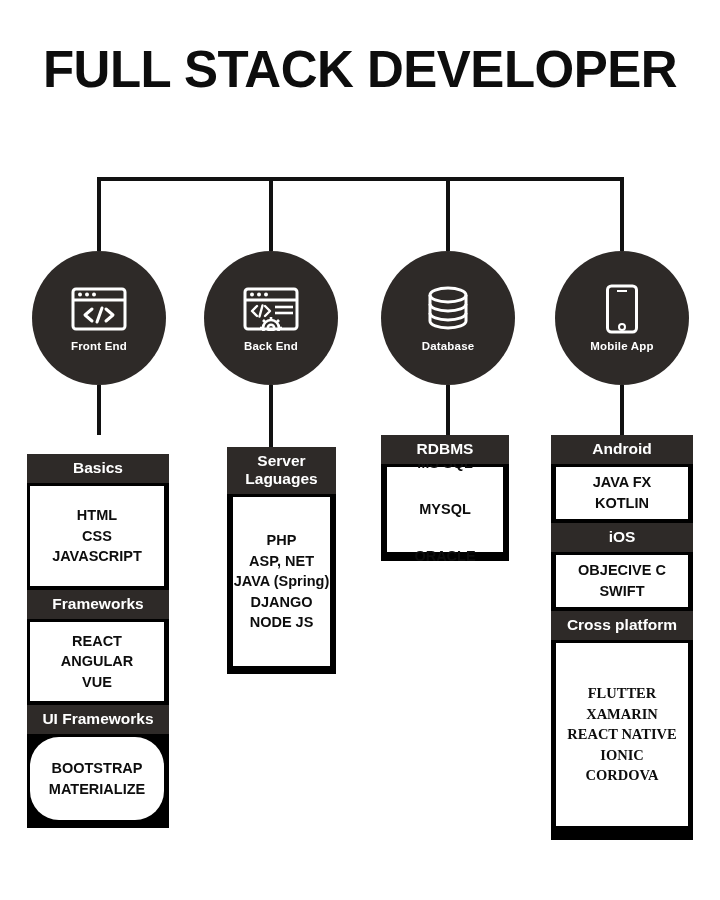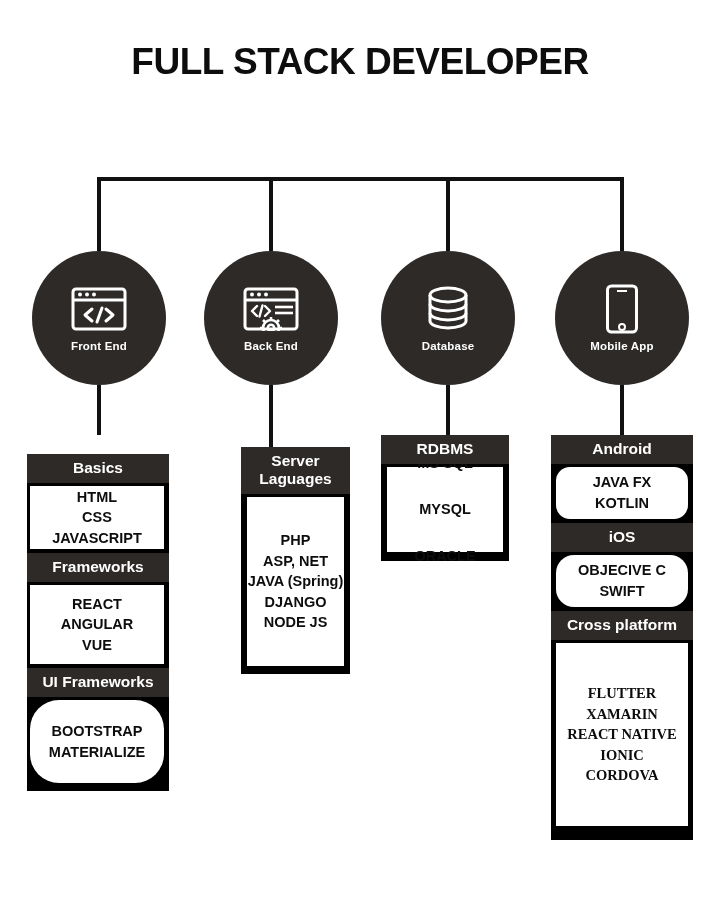--- a/index.html
+++ b/index.html
@@ -14,21 +14,21 @@
   }
 
   #stage { position: absolute; inset: 0; }
 
   
   .title {
     position: absolute;
     left: 0; right: 0;
     top: 40px;
     text-align: center;
-    font-size: 37px;
+    font-size: 51px;
     font-weight: bold;
     line-height: 1.18;
     letter-spacing: -0.5px;
     color: #0d0d0d;
   }
   .title .line2 { display: block; }
 
   
   .bus {
     position: absolute;
@@ -194,21 +194,21 @@
         <line x1="12" y1="7" x2="22" y2="7" stroke="#ffffff" stroke-width="2"></line>
         <circle cx="17" cy="43" r="3" fill="none" stroke="#ffffff" stroke-width="2"></circle>
       </svg>
     </span>
     <span class="cap">Mobile App</span>
   </div>
 
   <div class="col" style="left:27px; top:435px; width:142px;margin-top:19px;">
     <div class="hdr">Basics</div>
     <div class="boxwrap" style="padding:3px 5px 4px 3px;">
-      <div class="box" style="height:63px;text-align:center;">
+      <div class="box" style="height:100px;text-align:center;">
         <div class="item">HTML</div>
         <div class="item">CSS</div>
         <div class="item">JAVASCRIPT</div>
       </div>
     </div>
     <div class="hdr">Frameworks</div>
     <div class="boxwrap" style="padding:3px 5px 4px 3px;">
       <div class="box" style="height:79px;">
         <div class="item">REACT</div>
         <div class="item">ANGULAR</div>
@@ -217,21 +217,21 @@
     </div>
     <div class="hdr">UI Frameworks</div>
     <div class="boxwrap" style="padding:3px 5px 8px 3px;">
       <div class="box" style="height:83px;border-radius:29px;">
         <div class="item">BOOTSTRAP</div>
         <div class="item">MATERIALIZE</div>
       </div>
     </div>
   </div>
 
-  <div class="col" style="left:210px; top:447px; width:140px;padding-left:31px;">
+  <div class="col" style="left:196px; top:447px; width:140px;padding-left:31px;">
     <div class="hdr">Server Laguages</div>
     <div class="boxwrap" style="padding:3px 6px 8px 6px;">
       <div class="box" style="height:169px;">
         <div class="item">PHP</div>
         <div class="item">ASP, NET</div>
         <div class="item">JAVA (Spring)</div>
         <div class="item">DJANGO</div>
         <div class="item">NODE JS</div>
       </div>
     </div>
@@ -244,28 +244,28 @@
         <div class="item">MS SQL</div>
         <div class="item">MYSQL</div>
         <div class="item">ORACLE</div>
       </div>
     </div>
   </div>
 
   <div class="col" style="left:551px; top:435px; width:142px;">
     <div class="hdr">Android</div>
     <div class="boxwrap" style="padding:3px 5px 4px 5px;">
-      <div class="box" style="height:52px;border-radius:14px;">
+      <div class="box" style="height:52px;">
         <div class="item">JAVA FX</div>
         <div class="item">KOTLIN</div>
       </div>
     </div>
     <div class="hdr">iOS</div>
     <div class="boxwrap" style="padding:3px 5px 4px 5px;">
-      <div class="box" style="height:52px;border-radius:18px;">
+      <div class="box" style="height:52px;">
         <div class="item">OBJECIVE C</div>
         <div class="item">SWIFT</div>
       </div>
     </div>
     <div class="hdr">Cross platform</div>
     <div class="boxwrap" style="padding:3px 5px 14px 5px;font-family:Liberation Serif, serif;">
       <div class="box" style="height:183px;">
         <div class="item">FLUTTER</div>
         <div class="item">XAMARIN</div>
         <div class="item">REACT NATIVE</div>

